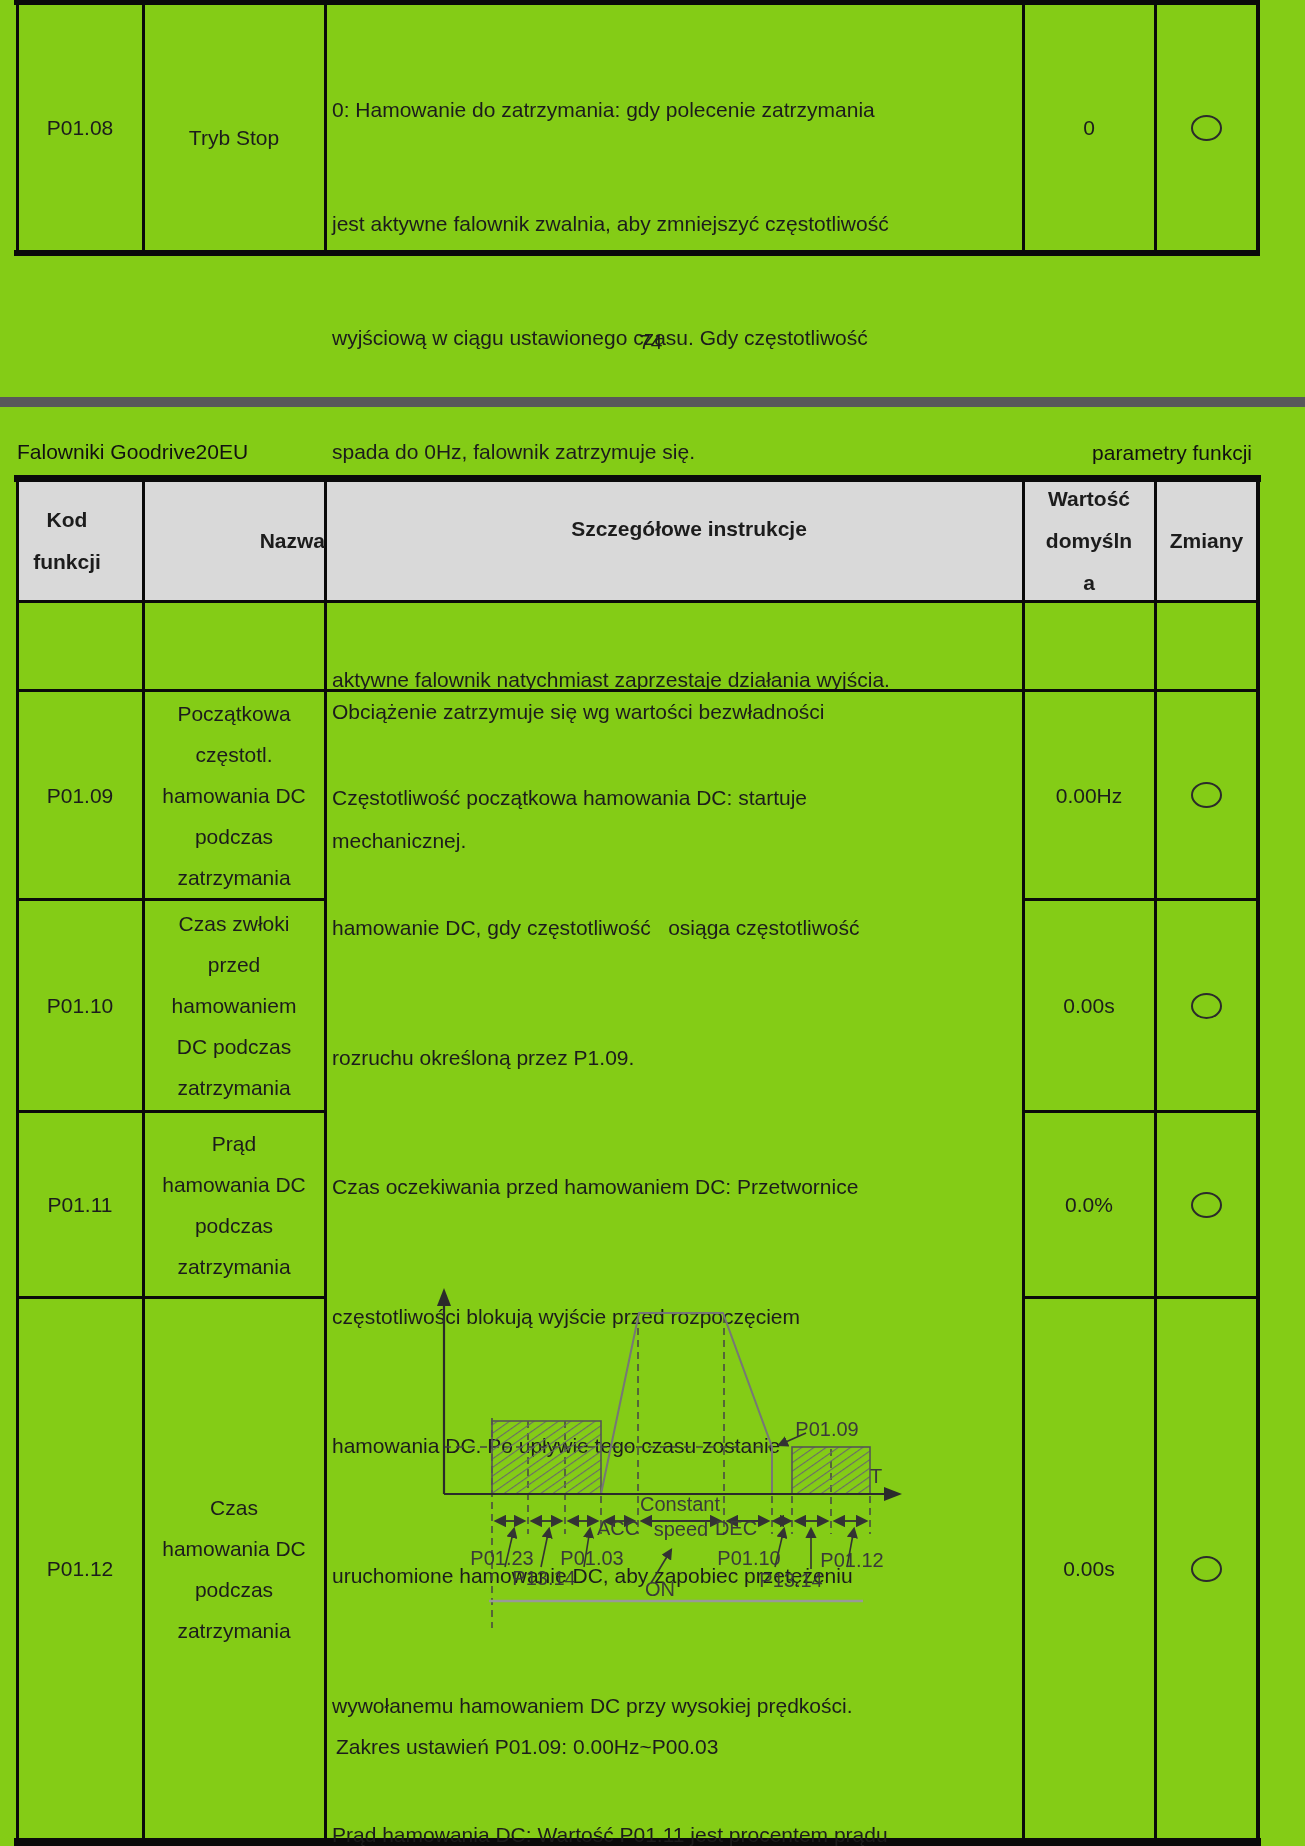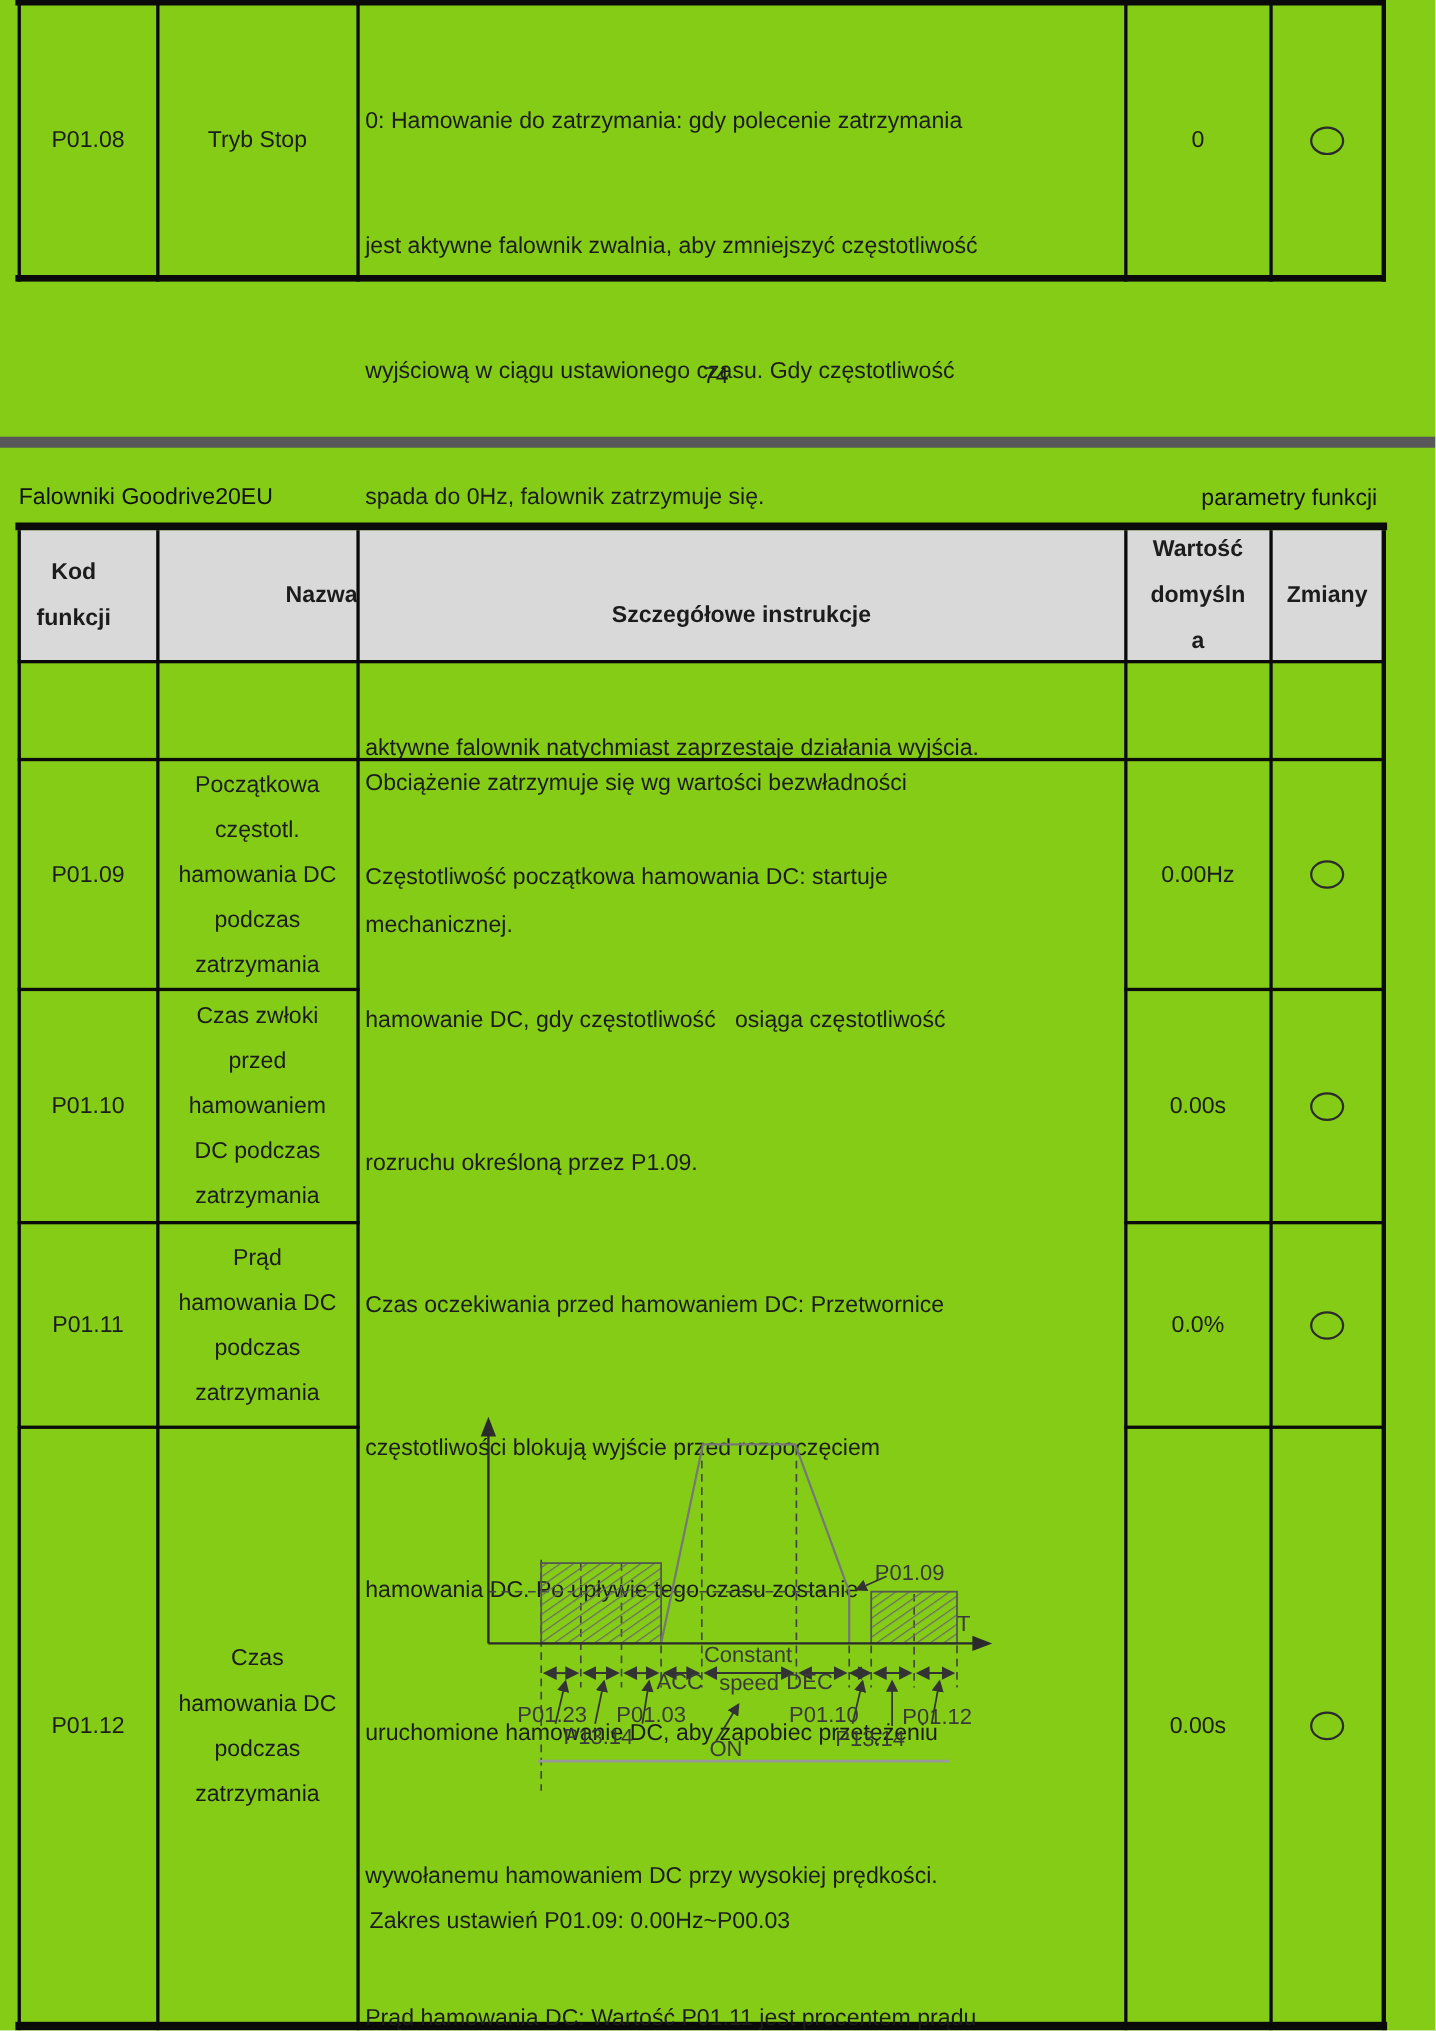--- a/index.html
+++ b/index.html
@@ -36,21 +36,21 @@
     <div class="vline" style="left:142px;top:0;width:3px;height:256px;"></div>
     <div class="vline" style="left:324px;top:0;width:3px;height:256px;"></div>
     <div class="vline" style="left:1022px;top:0;width:3px;height:256px;"></div>
     <div class="vline" style="left:1154px;top:0;width:3px;height:256px;"></div>
     <div class="vline" style="left:1256px;top:0;width:4px;height:256px;"></div>
     <div class="hline" style="left:14px;top:250px;width:1246px;height:6px;"></div>
 
     <div class="cell" style="left:17px;top:5px;width:126px;height:245px;">
       <div>P01.08</div>
     </div>
-    <div class="cell" style="left:143px;top:5px;width:182px;height:245px;align-items:center;">
+    <div class="cell" style="left:143px;top:15px;width:182px;height:245px;align-items:center;">
       <div>Tryb Stop</div>
     </div>
     <div class="tblock" style="left:332px;top:15px;line-height:38px;">
       <div>0: Hamowanie do zatrzymania: gdy polecenie zatrzymania</div>
       <div>jest aktywne falownik zwalnia, aby zmniejszyć częstotliwość</div>
       <div>wyjściową w ciągu ustawionego czasu. Gdy częstotliwość</div>
       <div>spada do 0Hz, falownik zatrzymuje się.</div>
       <div>1: Przejście do zatrzymania: gdy polecenia zatrzymania jest</div>
       <div>aktywne falownik natychmiast zaprzestaje działania wyjścia.</div>
     </div>
@@ -93,21 +93,21 @@
     <div class="hline" style="left:1022px;top:1296px;width:238px;height:3px;"></div>
     <div class="hline" style="left:14px;top:1838px;width:1247px;height:8px;"></div>
 
     <div class="cell hdrcell" style="left:4px;top:482px;width:126px;height:118px;">
       <div>Kod</div>
       <div>funkcji</div>
     </div>
     <div class="cell hdrcell" style="left:143px;top:482px;width:182px;height:118px;align-items:flex-end;">
       <div>Nazwa</div>
     </div>
-    <div class="cell hdrcell" style="left:325px;top:500px;width:698px;height:118px;">
+    <div class="cell hdrcell" style="left:325px;top:470px;width:698px;height:118px;padding-left:15px;">
       <div>Szczegółowe instrukcje</div>
     </div>
     <div class="cell hdrcell" style="left:1023px;top:482px;width:132px;height:118px;">
       <div>Wartość</div>
       <div>domyśln</div>
       <div>a</div>
     </div>
     <div class="cell hdrcell" style="left:1155px;top:482px;width:103px;height:118px;">
       <div>Zmiany</div>
     </div>

